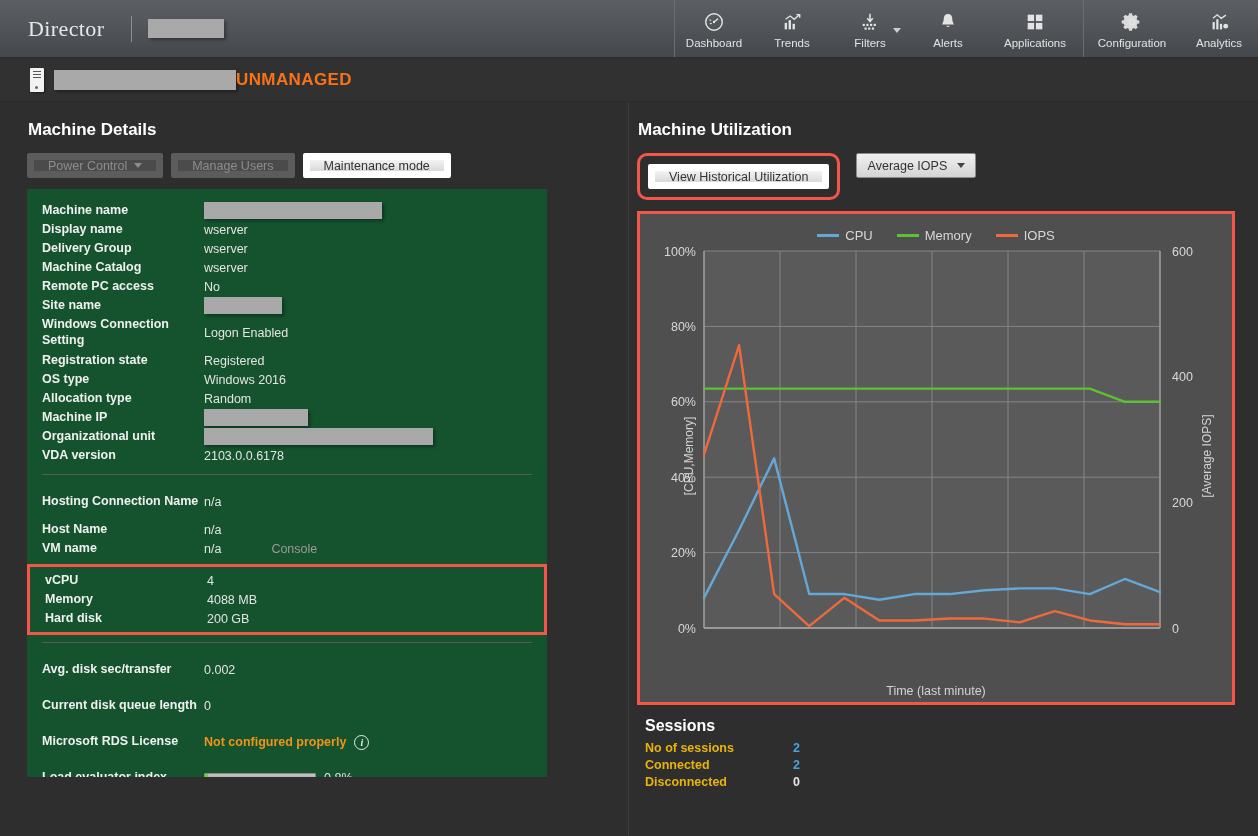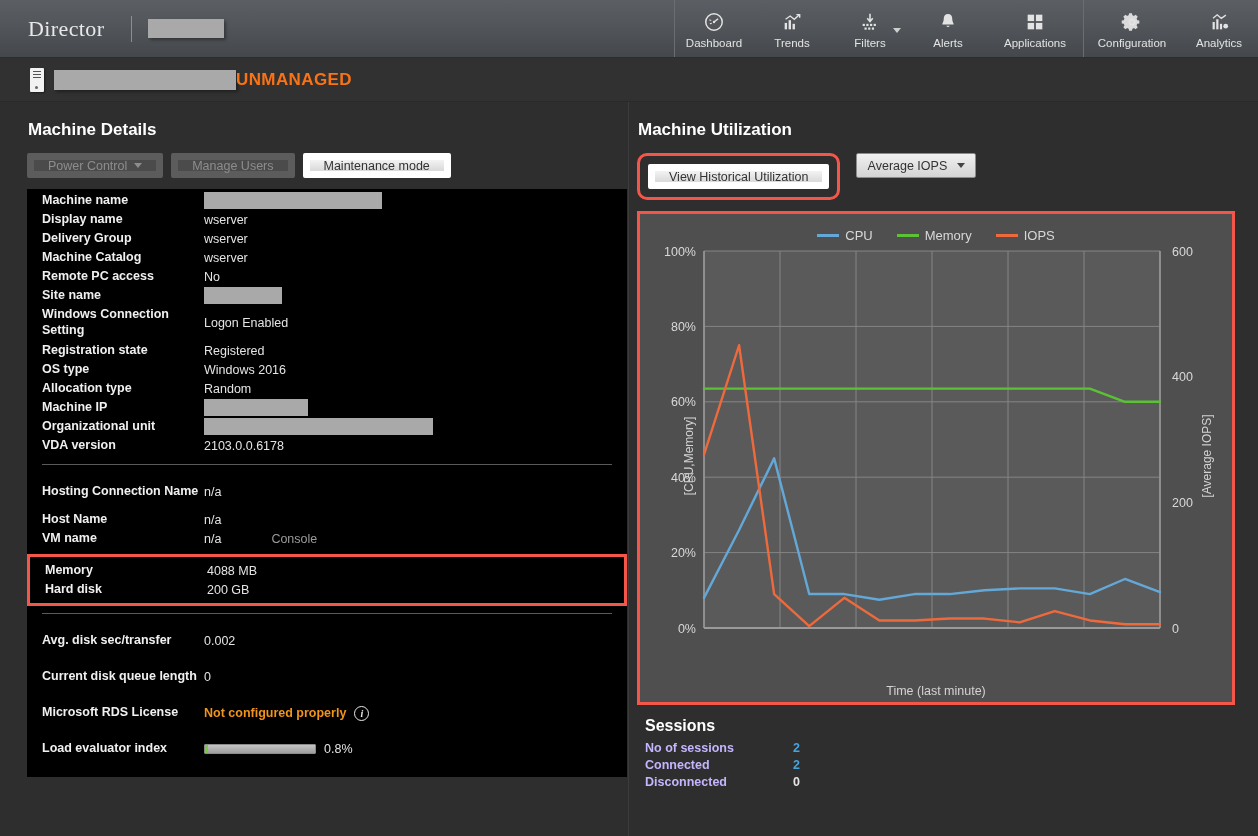--- a/index.html
+++ b/index.html
@@ -201,23 +201,23 @@
     width: 0; height: 0;
     border-left: 4px solid transparent;
     border-right: 4px solid transparent;
     border-top: 5px solid #444;
     margin-left: 10px;
   }
 
   
   .detail-panel {
     margin: 11px 0 0 27px;
-    width: 600px;
-    background: #000000;
-    padding: 0 0 8px 0;
+    width: 520px;
+    background: #14532d;
+    padding: 10px 0 8px 0;
     height: 588px;
     overflow: hidden;
   }
   .dgroup { padding: 2px 0; }
   .drow {
     display: flex;
     align-items: center;
     min-height: 19px;
     padding: 0 0 0 15px;
   }
@@ -326,21 +326,21 @@
   .sessions {
     margin: 8px 0 0 8px;
     width: 598px;
   }
   .sess-title {
     color: #fff; font-size: 16px; font-weight: bold;
     padding: 4px 0 6px 8px;
   }
   .sess-row { display: flex; padding: 0 0 3px 8px; }
   .sess-label {
-    width: 148px; color: #c4b5fd;
+    width: 148px; color: #eab308;
     font-size: 12.5px; font-weight: bold;
   }
   .sess-val { font-size: 12.5px; color: #e4e4e4; font-weight: bold; }
   .sess-val.link { color: #46a4dd; }
 </style>
 </head>
 <body>
 
 <div class="topbar">
   <div class="brand-area">
@@ -545,20 +545,24 @@
         <div class="drow">
           <div class="dlabel">VM name</div>
           <div class="dvalue">
             <span>n/a</span>
             <span class="muted" style="margin-left:42px">Console</span>
           </div>
         </div>
       </div>
 
       <div class="hl-box">
+        <div class="drow">
+          <div class="dlabel">vCPU</div>
+          <div class="dvalue">4</div>
+        </div>
         <div class="drow">
           <div class="dlabel">Memory</div>
           <div class="dvalue">4088 MB</div>
         </div>
         <div class="drow">
           <div class="dlabel">Hard disk</div>
           <div class="dvalue">200 GB</div>
         </div>
       </div>
 

